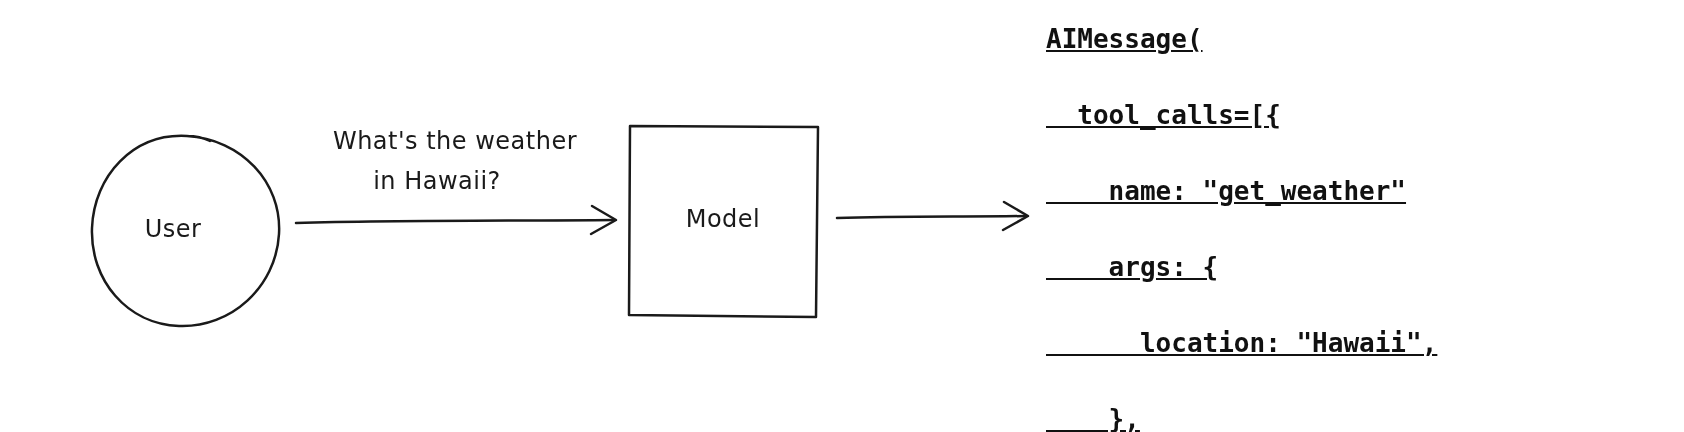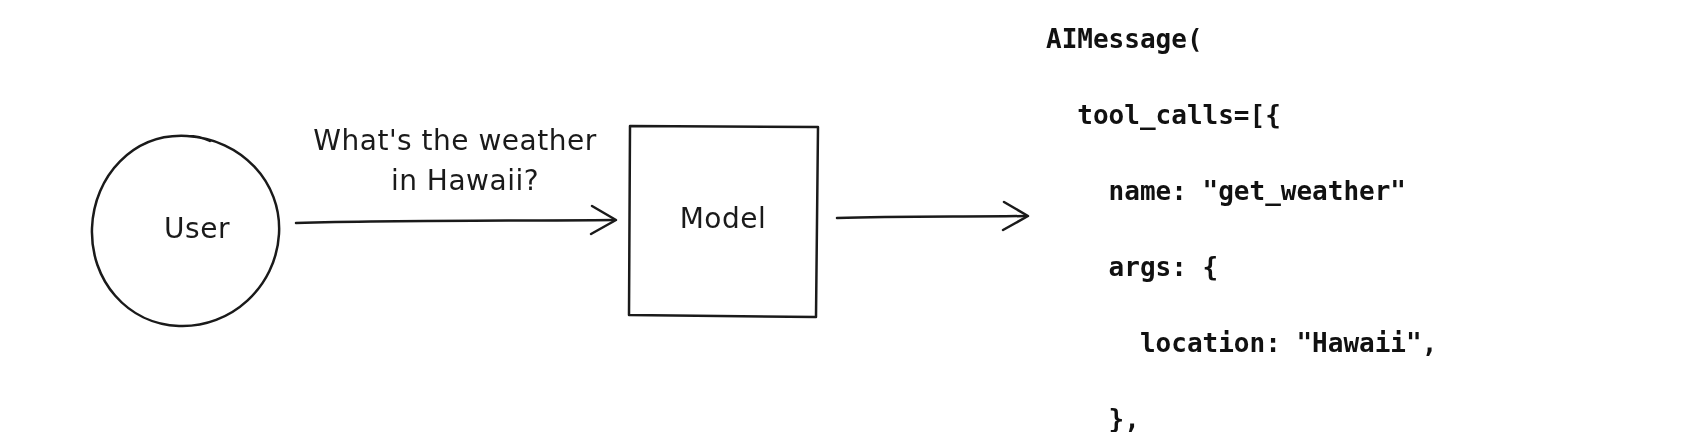--- a/index.html
+++ b/index.html
@@ -17,42 +17,42 @@
       color: #1a1a1a;
     }
     .shapes {
       position: absolute;
       top: 0;
       left: 0;
     }
     .label {
       position: absolute;
       text-align: center;
-      font-size: 28px;
+      font-size: 24px;
       line-height: 34px;
       color: #1a1a1a;
       
       letter-spacing: 0.5px;
     }
-    .user-label   { left: 122px; top: 212px; width: 150px; }
+    .user-label   { left: 98px; top: 212px; width: 150px; }
     .model-label  { left: 648px; top: 202px; width: 150px; text-align: center; }
     .msg-line1    { left: 275px; top: 124px; width: 360px; }
-    .msg-line2    { left: 285px; top: 164px; width: 360px; }
+    .msg-line2    { left: 257px; top: 164px; width: 360px; }
     .code {
       position: absolute;
       left: 1046px;
       top: 20px;
       margin: 0;
       font-family: "DejaVu Sans Mono", monospace;
       font-size: 26px;
       font-weight: 700;
       line-height: 38px;
       color: #111111;
     }
-    .code-line { white-space: pre; }
+    .code-line { white-space: pre; text-decoration: underline; }
   </style>
 </head>
 <body>
 
 <div class="canvas">
 
   <svg class="shapes" width="1684" height="432" viewBox="0 0 1684 432">
 
     <g fill="none" stroke="#1a1a1a" stroke-width="2.5" stroke-linecap="round">
       <path d="M 187 136

